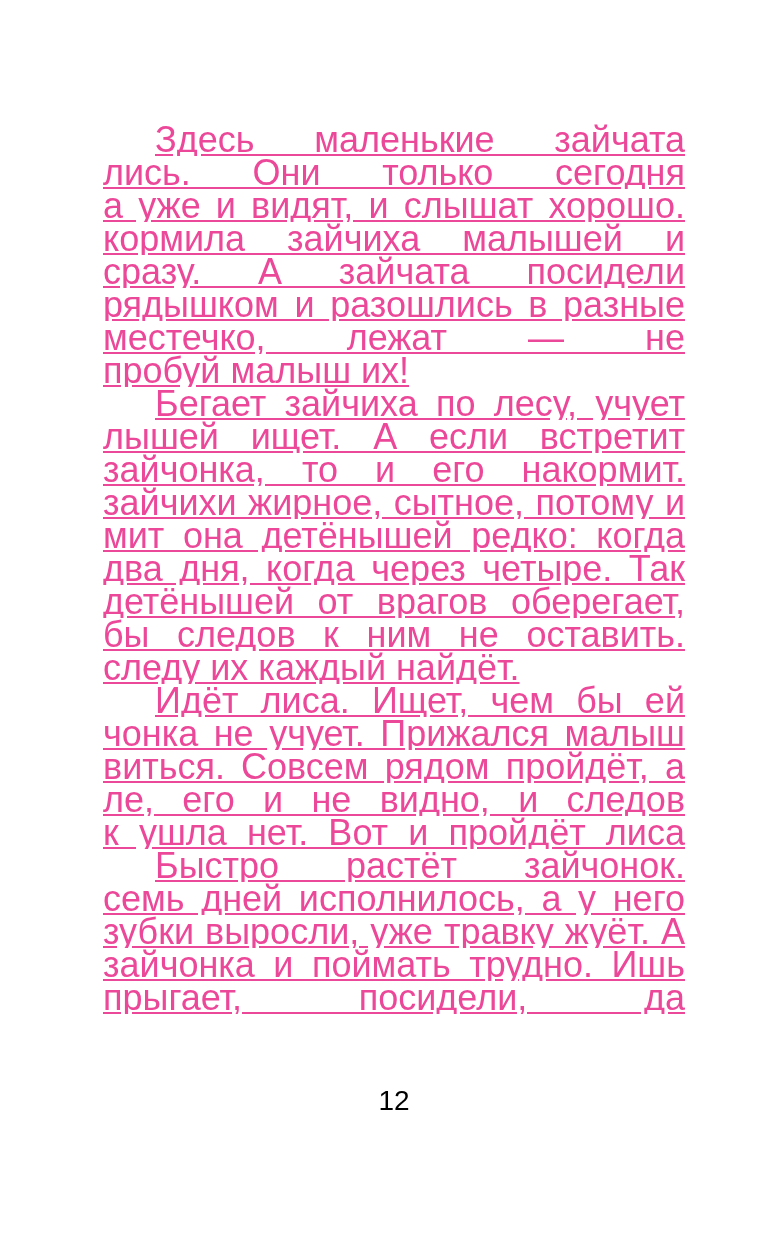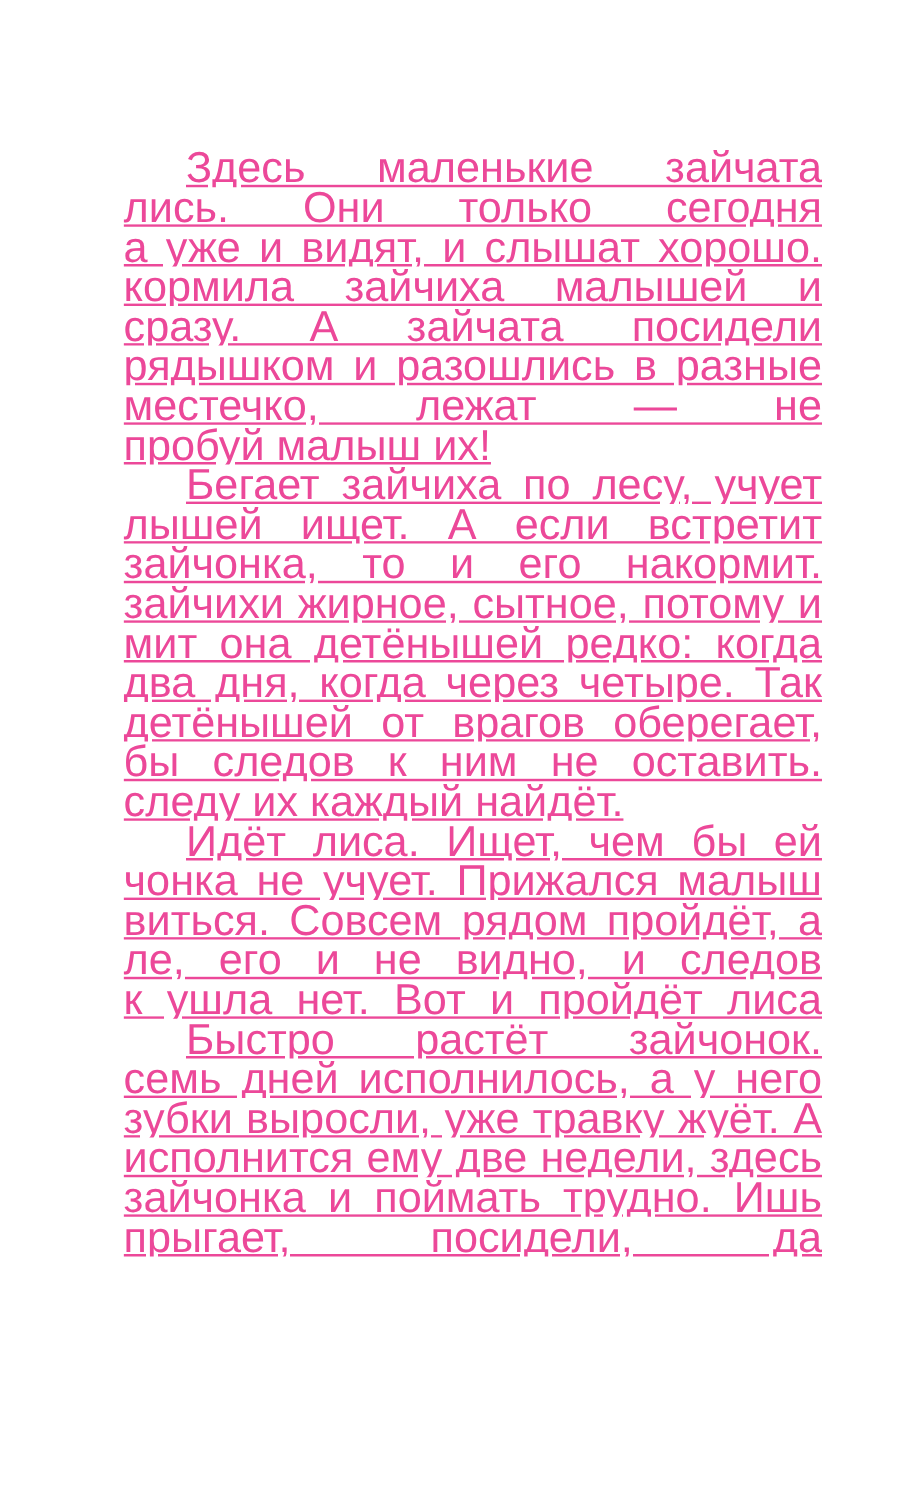--- a/index.html
+++ b/index.html
@@ -88,20 +88,20 @@
       <div class="line">чонка не учует. Прижался малыш к зем-</div>
       <div class="line">виться. Совсем рядом пройдёт, а зай-</div>
       <div class="line">ле, его и не видно, и следов зайчихи</div>
       <div class="line">к ушла нет. Вот и пройдёт лиса мимо.</div>
     </div>
 
     <div class="paragraph">
       <div class="line first">Быстро растёт зайчонок. Только во-</div>
       <div class="line">семь дней исполнилось, а у него уже</div>
       <div class="line">зубки выросли, уже травку жуёт. А как</div>
-      <div class="line">исполнится ему две недели, здесь</div>
       <div class="line">зайчонка и поймать трудно. Ишь как</div>
       <div class="line last">прыгает, посидели, да удаленький.</div>
     </div>
 
   </div>
 
+  <div class="page-number">12</div>
 </div>
 
 </body></html>

